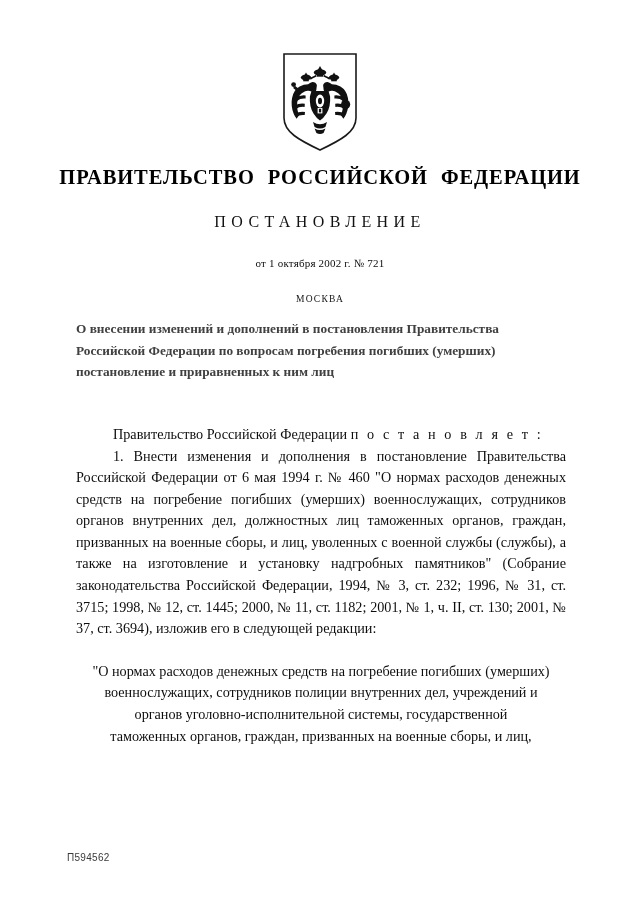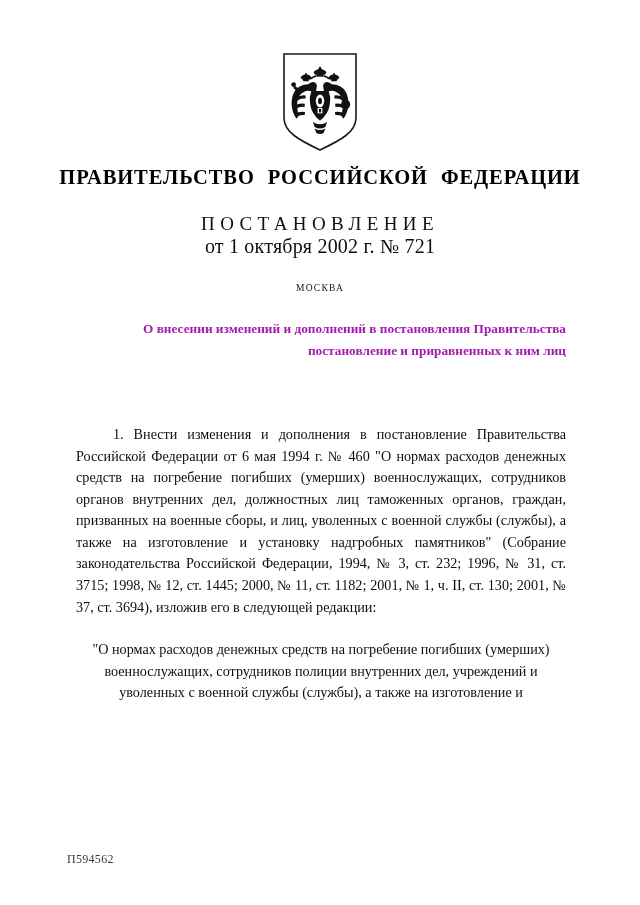--- a/index.html
+++ b/index.html
@@ -50,48 +50,49 @@
     font-family: "Liberation Serif", "DejaVu Serif", serif;
     font-weight: bold;
     font-size: 20.5px;
     letter-spacing: 0.9px;
     word-spacing: 7px;
     color: #000;
     line-height: 1.2;
   }
   .doc-type {
     margin-top: 23px;
-    font-size: 19px;
+    font-size: 16px;
     letter-spacing: 5.4px;
     word-spacing: 2px;
     color: #111;
   }
   .date-line {
-    font-size: 20px;
+    margin-top: 26px;
+    font-size: 11px;
     letter-spacing: 0.2px;
     color: #0d0d0d;
   }
   .city-line {
     margin-top: 25px;
     font-size: 9.5px;
     letter-spacing: 1.2px;
     color: #151515;
   }
 
   
   .subject {
     position: absolute;
     left: 76px;
     width: 490px;
     top: 318px;
-    text-align: right;
+    text-align: left;
     font-weight: bold;
     font-size: 13.3px;
     line-height: 1.62;
-    color: #a21caf;
+    color: #404040;
   }
   .subject .sline { display: block; }
 
   
   .body-area {
     position: absolute;
     left: 76px;
     top: 424px;
     width: 490px;
   }
@@ -121,22 +122,22 @@
 
   .final-para {
     margin-top: 21px;
   }
 
   
   .footer-code {
     position: absolute;
     left: 67px;
     top: 852px;
-    font-family: Liberation Serif, serif;
-    font-size: 12px;
+    font-family: Liberation Sans, sans-serif;
+    font-size: 10px;
     letter-spacing: 0.3px;
     color: #3a3a3a;
   }
 </style>
 </head>
 <body>
 
 <div class="page">
 
   <div class="emblem-wrap">
@@ -201,32 +202,35 @@
 
   <div class="header">
     <div class="gov-title">ПРАВИТЕЛЬСТВО  РОССИЙСКОЙ  ФЕДЕРАЦИИ</div>
     <div class="doc-type">ПОСТАНОВЛЕНИЕ</div>
     <div class="date-line">от  1 октября 2002 г.  № 721</div>
     <div class="city-line">МОСКВА</div>
   </div>
 
   <div class="subject">
     <span class="sline">О внесении изменений и дополнений в постановления Правительства</span>
+    <span class="sline">Российской Федерации по вопросам погребения погибших (умерших)</span>
     <span class="sline">постановление и приравненных к ним лиц</span>
   </div>
 
   <div class="body-area">
 
+    <p class="para indent tight-top"><span>Правительство Российской Федерации </span><span class="spaced">п о с т а н о в л я е т :</span></p>
 
     <p class="para indent">1. Внести изменения и дополнения в постановление Правительства Российской Федерации от 6 мая 1994 г. № 460 "О нормах расходов денежных средств на погребение погибших (умерших) военнослужащих, сотрудников органов внутренних дел, должностных лиц таможенных органов, граждан, призванных на военные сборы, и лиц, уволенных с военной службы (службы), а также на изготовление и установку надгробных памятников" (Собрание законодательства Российской Федерации, 1994, № 3, ст. 232; 1996, № 31, ст. 3715; 1998, № 12, ст. 1445; 2000, № 11, ст. 1182; 2001, № 1, ч. II, ст. 130; 2001, № 37, ст. 3694), изложив его в следующей редакции:</p>
 
     <div class="centered-block">
       <span class="cline">"О нормах расходов денежных средств на погребение погибших (умерших)</span>
       <span class="cline">военнослужащих, сотрудников полиции внутренних дел, учреждений и</span>
-      <span class="cline">уволенных с военной службы (службы), а также на изготовление и</span>
+      <span class="cline">органов уголовно-исполнительной системы, государственной</span>
+      <span class="cline">таможенных органов, граждан, призванных на военные сборы, и лиц,</span>
     </div>
 
 
   </div>
 
   <div class="footer-code">П594562</div>
 
 </div>
 
 </body></html>

